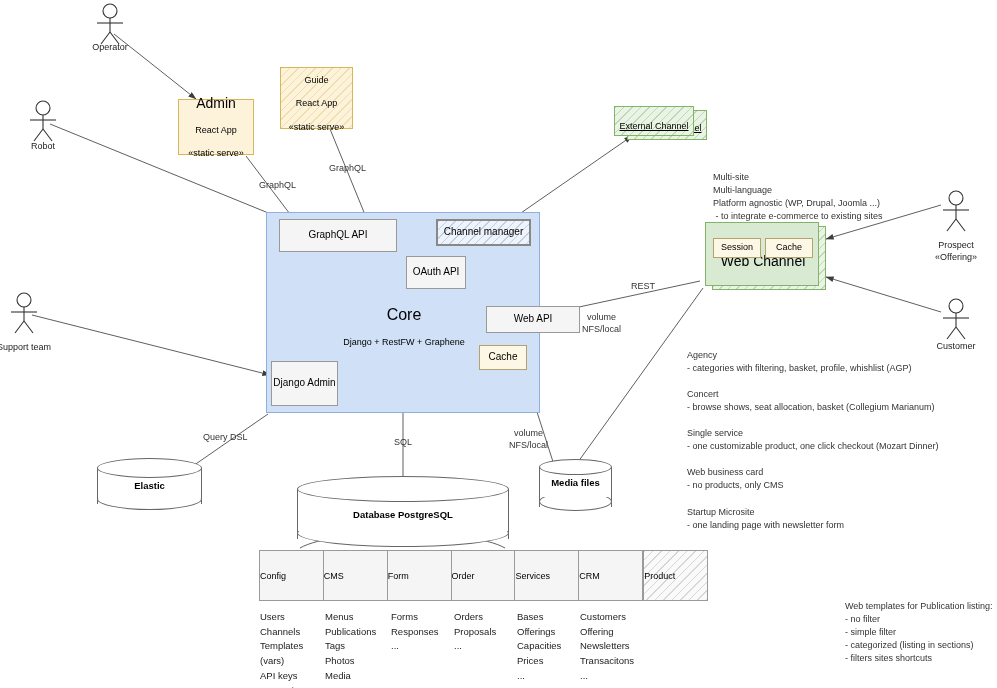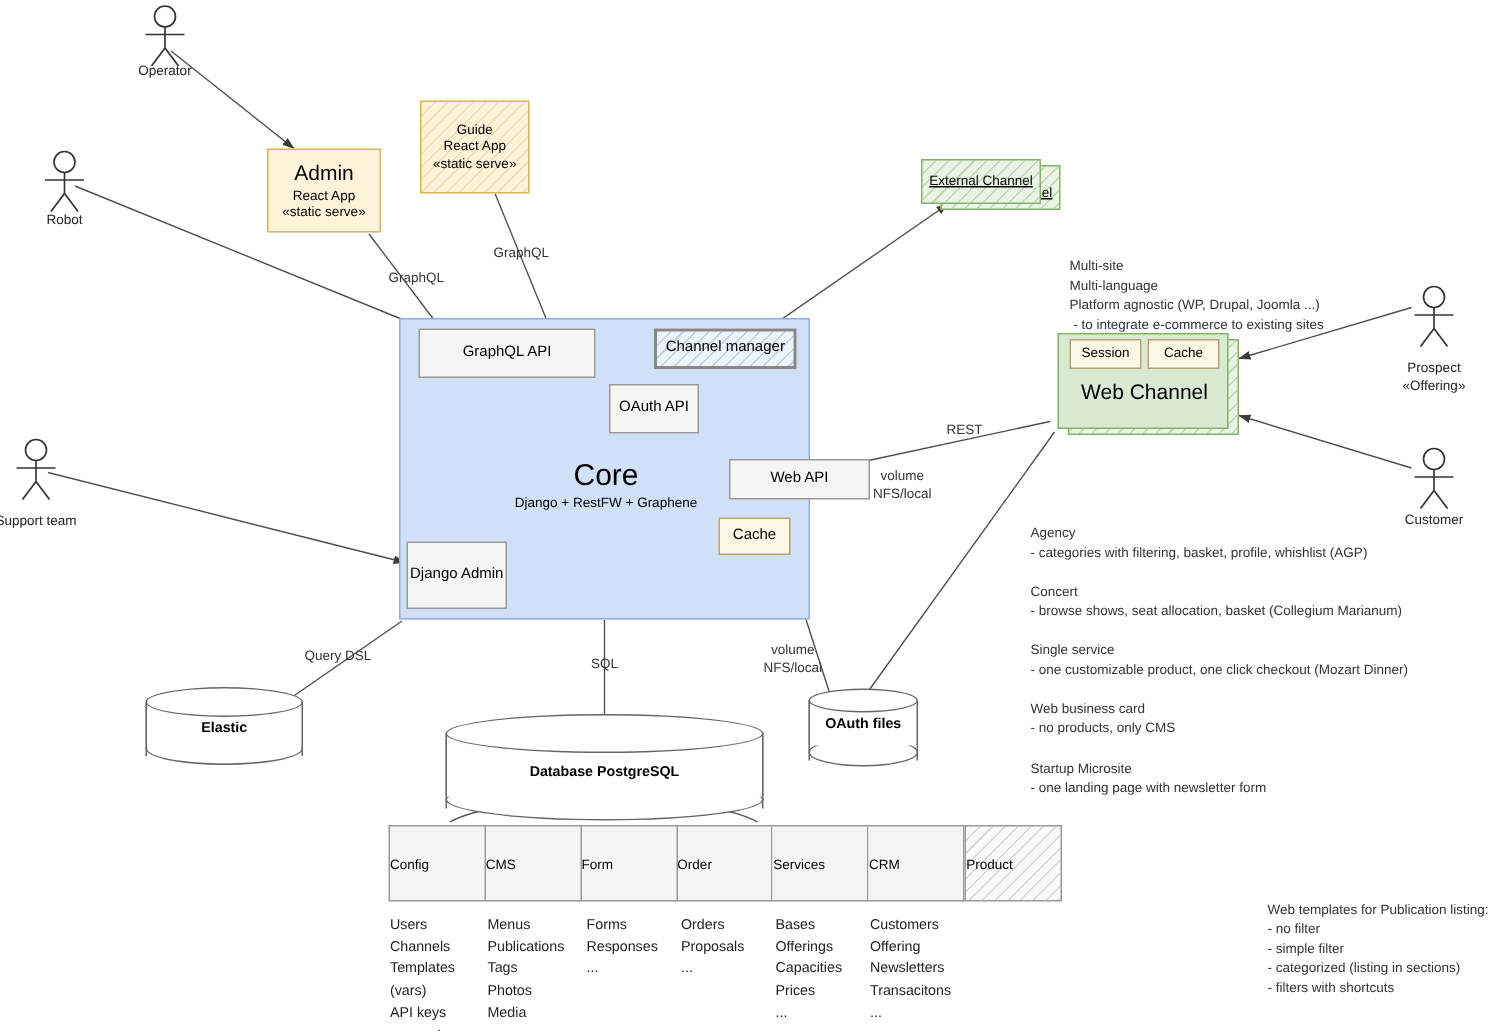--- a/index.html
+++ b/index.html
@@ -20,24 +20,24 @@
   .box-blue{background:#cfe0f7;border:1px solid #8fb0de;}
   .box-green{background:#d9ead3;border:1px solid #82b366;}
   .box-green-hatch{background:#eaf4e6;border:1.5px solid #82b366;text-decoration:underline;}
 
   .hatch-yellow{background-image:repeating-linear-gradient(135deg,rgba(214,182,86,.35) 0 1px,transparent 1px 6px);}
   .hatch-grey{background-image:repeating-linear-gradient(135deg,rgba(130,150,180,.40) 0 1px,transparent 1px 6px);}
   .hatch-green{background-image:repeating-linear-gradient(135deg,rgba(130,179,102,.42) 0 1px,transparent 1px 6px);}
 
   .center{display:flex;flex-direction:column;align-items:center;justify-content:center;
           text-align:center;line-height:1.25;}
-  .t9{font-size:9px;}
+  .t9{font-size:9px;margin-top:12px;}
   .t10{font-size:10px;}
   .t14{font-size:14px;}
-  .t16{font-size:20px;}
+  .t16{font-size:16px;}
 
   .edge-label{font-size:9px;color:#333;position:absolute;white-space:pre;}
   .note{position:absolute;font-size:9px;line-height:1.45;color:#333;white-space:pre;}
   .actor-label{position:absolute;font-size:9px;text-align:center;line-height:1.3;
                white-space:pre;color:#222;}
 
   
   #ent-table{position:absolute;left:259px;top:550px;width:449px;height:51px;display:flex;}
   #ent-table .cell{flex:1 1 0;border:1px solid #9a9a9a;border-left:none;background:#f5f5f5;
       display:flex;align-items:center;justify-content:flex-start;font-size:9px;box-sizing:border-box;}
@@ -240,21 +240,21 @@
     <div class="top" style="top:0px;height:26px;"></div>
     <div class="cap" style="top:33px;">Database
 PostgreSQL</div>
   </div>
 
   <div class="cyl" style="left:539px;top:459px;width:73px;height:58px;">
     <div class="body" style="top:8px;height:40px;"></div>
     <div class="bot" style="top:33px;height:19px;"></div>
     <div class="body" style="top:8px;height:30px;border-top:none;border-bottom:none;background:#fff;"></div>
     <div class="top" style="top:0px;height:16px;"></div>
-    <div class="cap" style="top:18px;">OAuth
+    <div class="cap" style="top:18px;">Media
 files</div>
   </div>
 
   <div id="ent-table">
       <div class="cell">
         <span>Config</span>
       </div>
       <div class="cell">
         <span>CMS</span>
       </div>
@@ -317,15 +317,15 @@
 
 Web business card
 - no products, only CMS
 
 Startup Microsite
 - one landing page with newsletter form</div>
   <div class="note" style="left:845px;top:600px;width:150px;">Web templates for Publication listing:
 - no filter
 - simple filter
 - categorized (listing in sections)
-- filters with shortcuts</div>
+- filters sites shortcuts</div>
 
 </div>
 
 </body></html>

